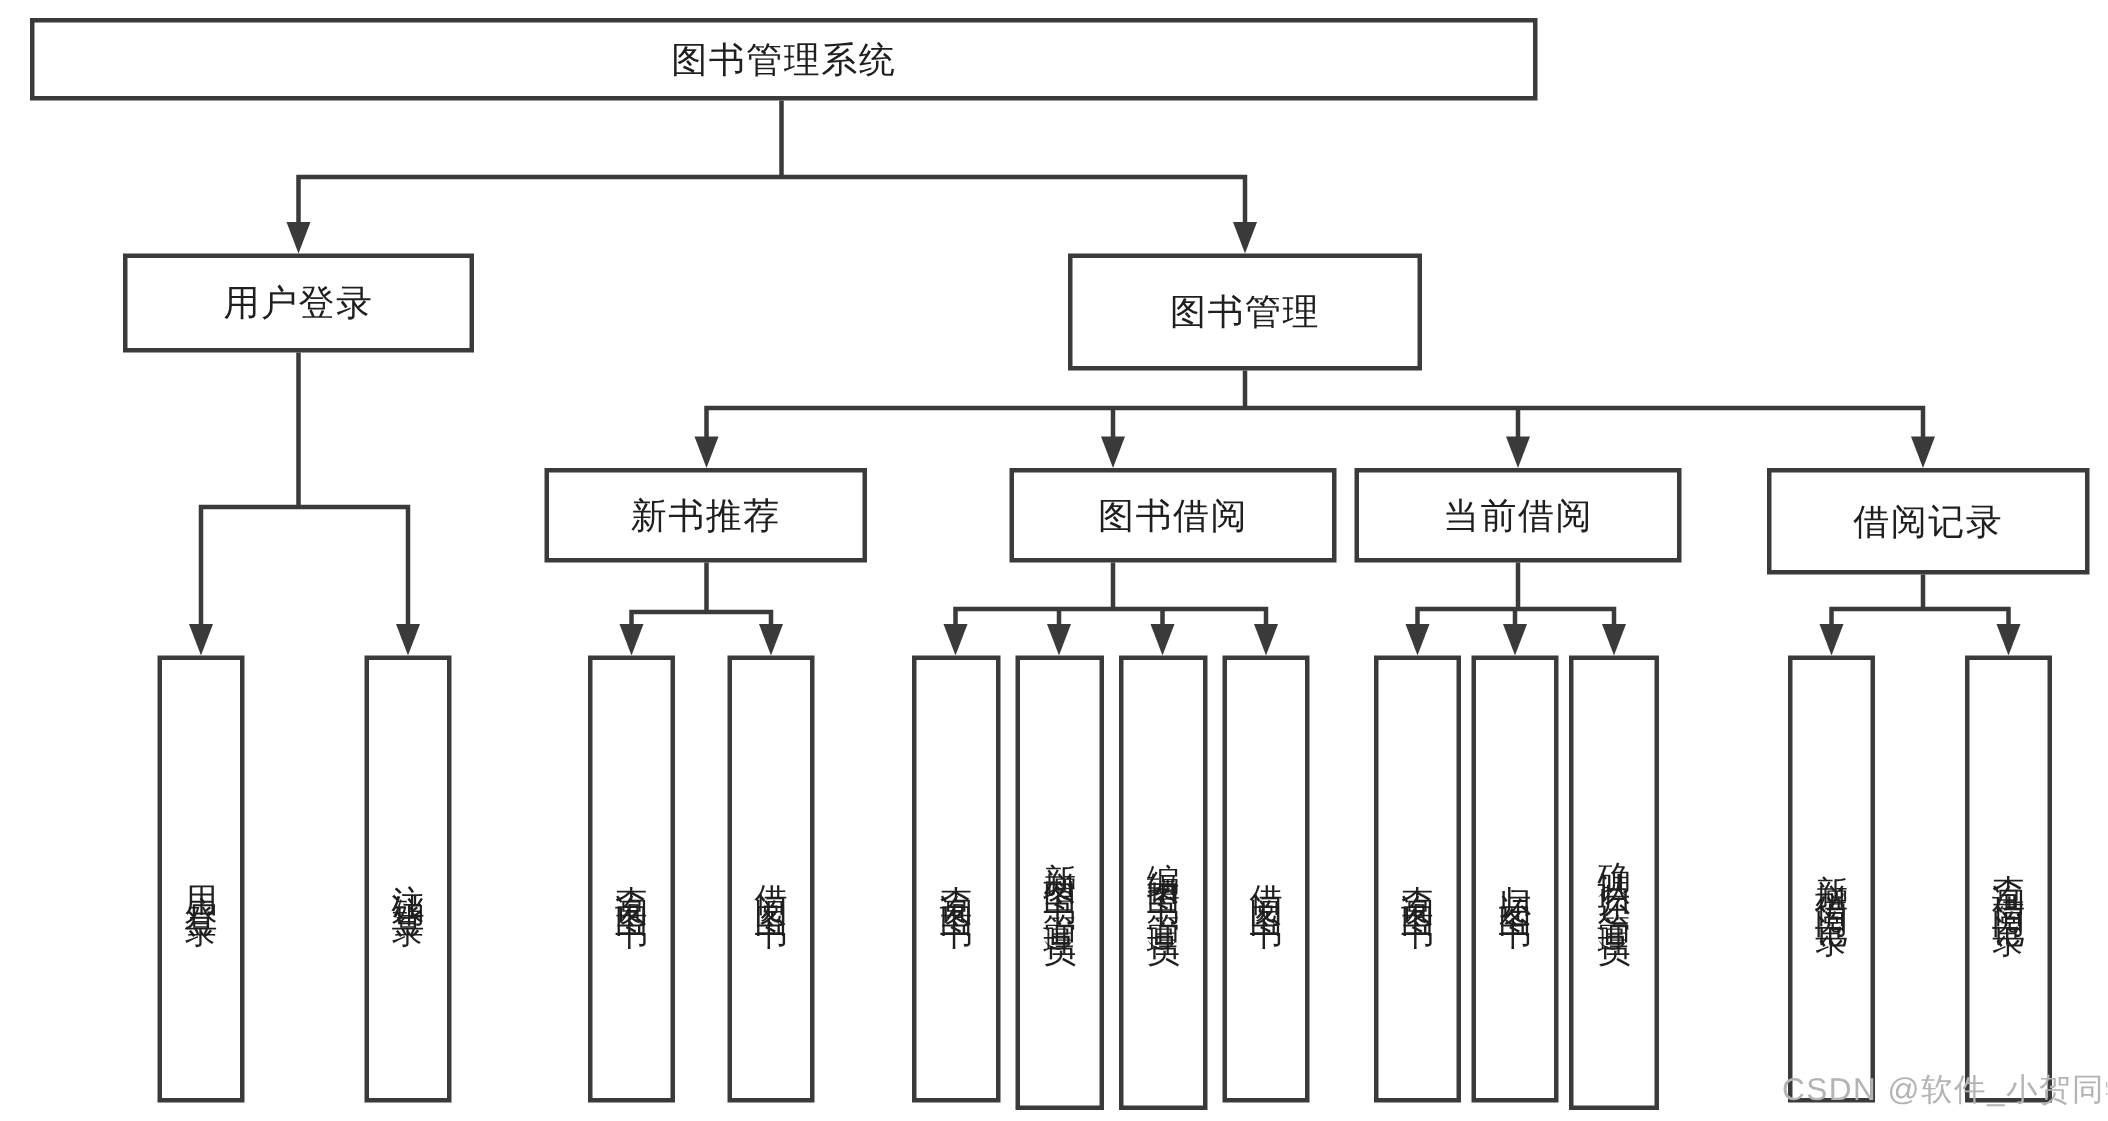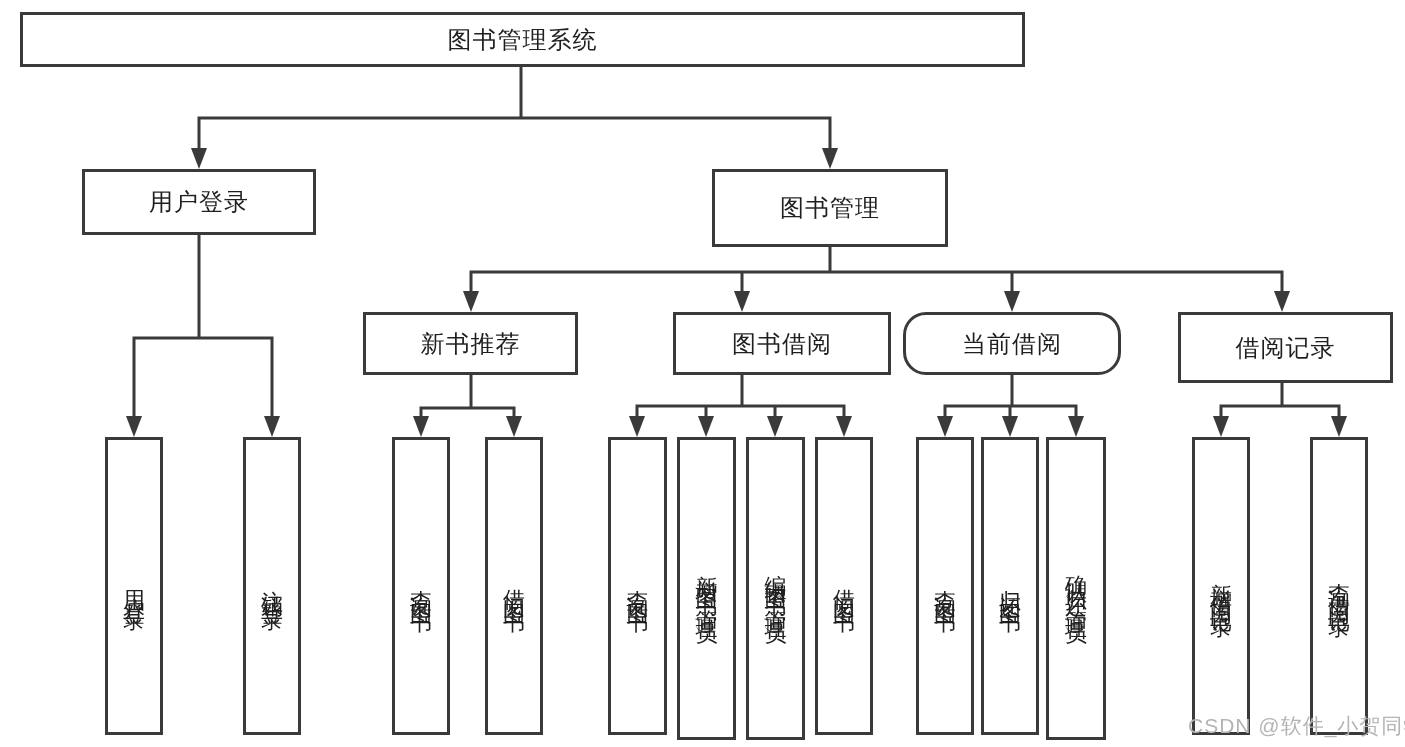--- a/index.html
+++ b/index.html
@@ -48,21 +48,21 @@
     letter-spacing:7px;
     color:var(--text);
     white-space:nowrap;
   }
   
   .n-root        {left:20px;  top:12px;  width:1005px; height:55px;}
   .n-userlogin   {left:82px;  top:169px; width:234px;  height:66px;}
   .n-bookmgmt    {left:712px; top:169px; width:236px;  height:78px;}
   .n-recommend   {left:363px; top:312px; width:215px;  height:63px;}
   .n-borrowing   {left:633px; top:312px; width:218px;  height:63px;margin-left:40px;}
-  .n-current     {left:903px; top:312px; width:218px;  height:63px;border-radius:23px;}
+  .n-current     {left:903px; top:312px; width:218px;  height:63px;}
   .n-records     {left:1178px;top:312px; width:215px;  height:71px;}
   .n-vuserlogin  {left:105px; top:437px; width:58px;height:298px;}
   .n-vlogout     {left:243px; top:437px; width:58px;height:298px;}
   .n-vquery1     {left:392px; top:437px; width:58px;height:298px;}
   .n-vborrow1    {left:485px; top:437px; width:58px;height:298px;}
   .n-vquery2     {left:608px; top:437px; width:59px;height:298px;}
   .n-vaddadmin   {left:677px; top:437px; width:59px;height:303px;}
   .n-veditadmin  {left:746px; top:437px; width:59px;height:303px;}
   .n-vborrow2    {left:815px; top:437px; width:58px;height:298px;}
   .n-vquery3     {left:916px; top:437px; width:58px;height:298px;}

